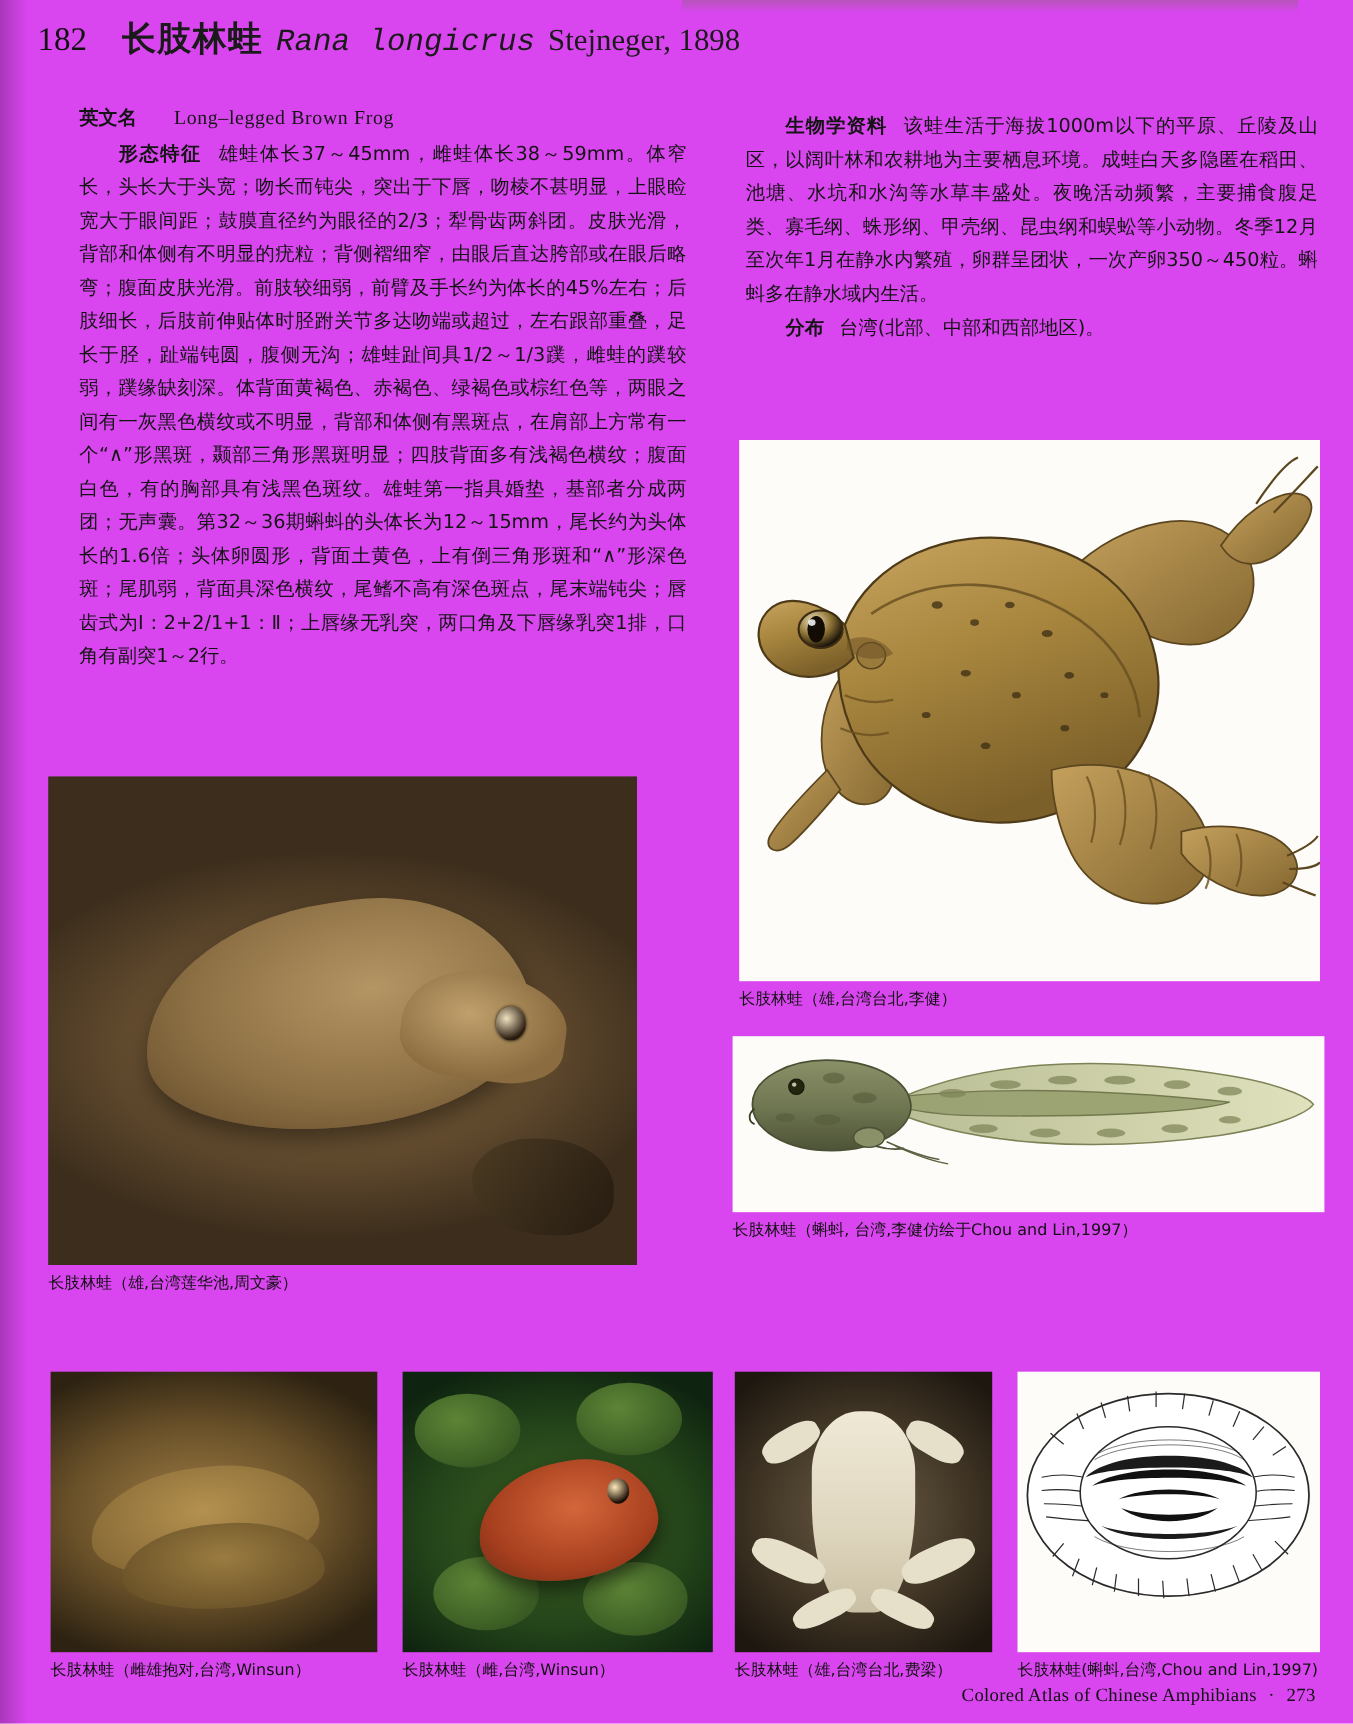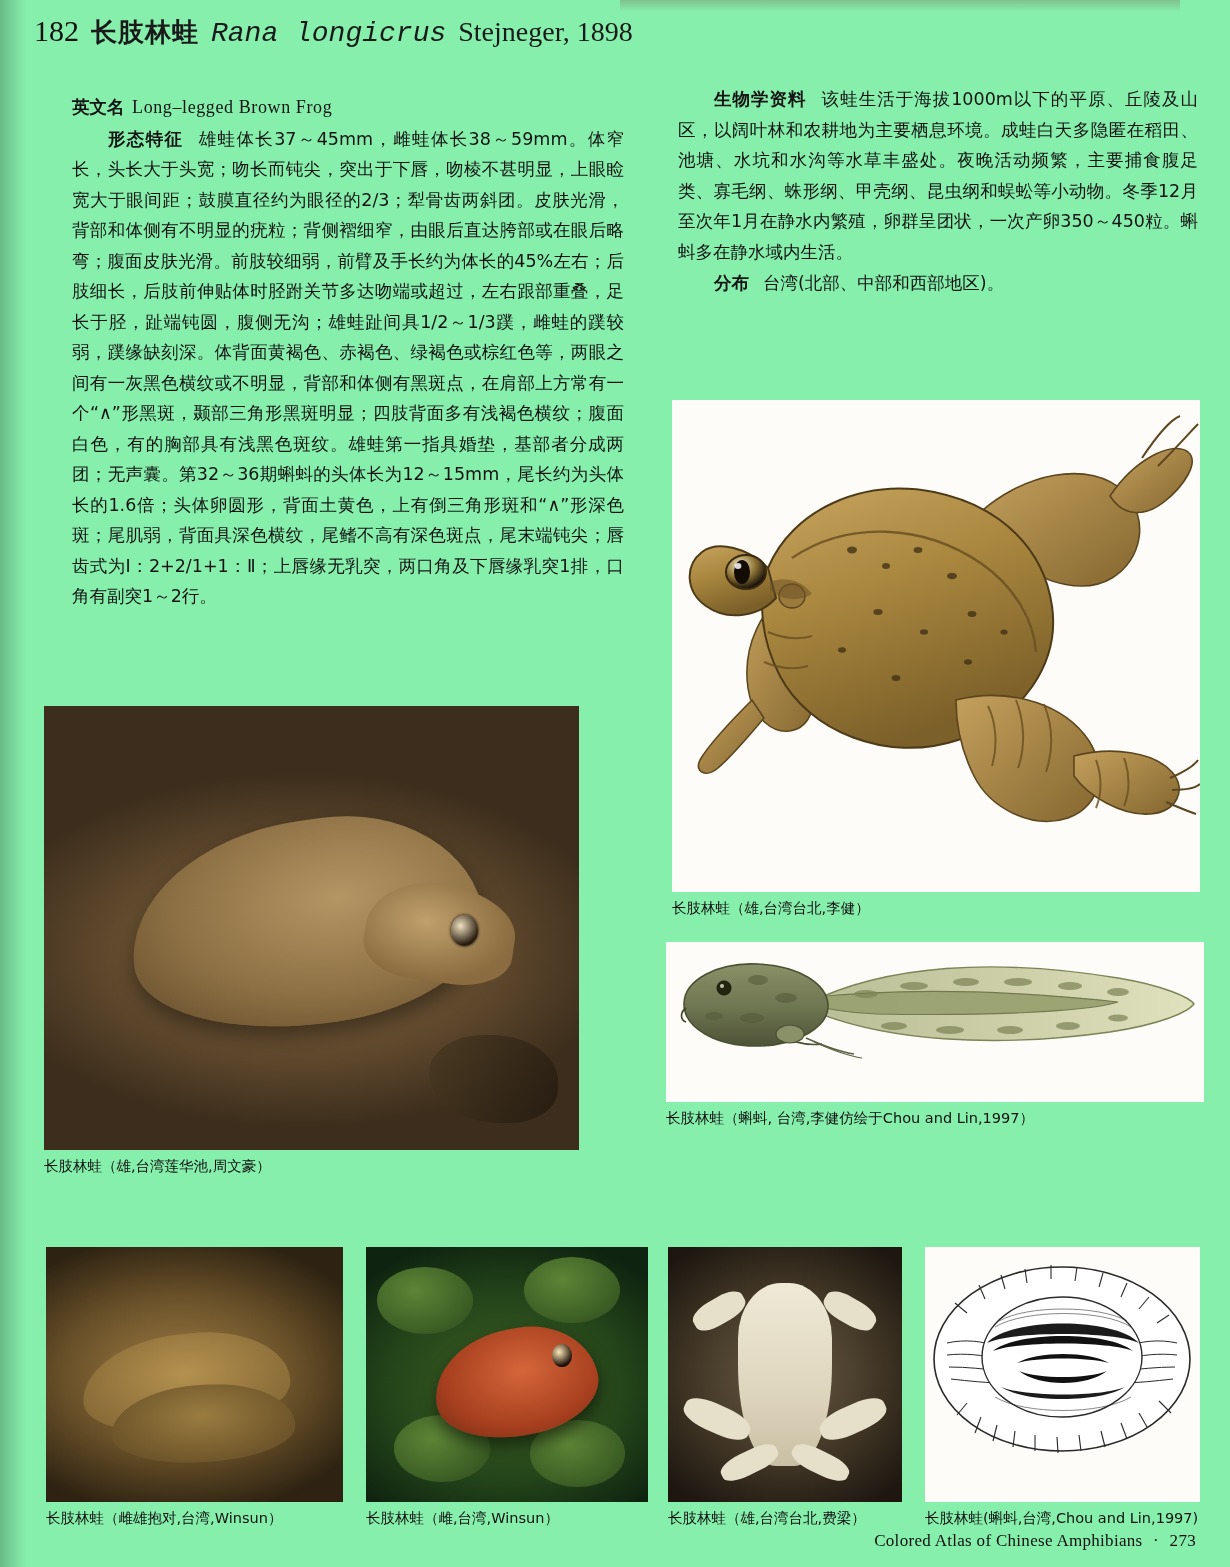--- a/index.html
+++ b/index.html
@@ -11,66 +11,67 @@
     width: 1230px;
     height: 1567px;
     position: relative;
     font-family: "Liberation Serif", serif;
     color: #1a1a1a;
     overflow: hidden;
   }
   .page {
     position: absolute;
     inset: 0;
-    background: #86efac;
+    background: #d946ef;
   }
 
   
   .header {
     position: absolute;
     top: 14px;
     left: 34px;
     right: 30px;
     height: 44px;
     display: flex;
     align-items: baseline;
     gap: 12px;
   }
   .entry-num {
     font-size: 30px;
     font-family: "Liberation Serif", serif;
     color: #111;
     letter-spacing: 0;
   }
   .sp-cn {
-    font-size: 26px;
+    font-size: 31px;
     font-weight: bold;
     font-family: Liberation Mono, monospace;
     letter-spacing: 1px;
+    margin-left: 20px;
   }
   .sp-latin {
     font-size: 28px;
     font-style: italic;
     font-family: Liberation Mono, monospace;
   }
   .sp-auth {
     font-size: 28px;
     font-family: "Liberation Serif", serif;
   }
 
   
   .col-left {
     position: absolute;
     top: 92px;
     left: 72px;
     width: 552px;
   }
   .col-right {
     position: absolute;
-    top: 84px;
+    top: 100px;
     left: 678px;
     width: 520px;
   }
 
   .para {
     font-family: "DejaVu Sans", sans-serif;
     font-size: 17.5px;
     line-height: 30.5px;
     text-align: justify;
     text-justify: inter-ideograph;
@@ -259,21 +260,21 @@
   <div class="header">
     <span class="entry-num">182</span>
     <span class="sp-cn">长肢林蛙</span>
     <span class="sp-latin">Rana longicrus</span>
     <span class="sp-auth">Stejneger, 1898</span>
   </div>
 
   <div class="col-left">
     <p class="para">
       <span class="lead">英文名</span>
-      <span class="en-name" style="margin-left:2px;">Long–legged  Brown  Frog</span>
+      <span class="en-name" style="margin-left:28px;">Long–legged  Brown  Frog</span>
     </p>
     <p class="para indent2">
       <span class="lead">形态特征</span><span style="display:inline-block;width:14px;"></span><span>雄蛙体长37～45mm，雌蛙体长38～59mm。体窄长，头长大于头宽；吻长而钝尖，突出于下唇，吻棱不甚明显，上眼睑宽大于眼间距；鼓膜直径约为眼径的2/3；犁骨齿两斜团。皮肤光滑，背部和体侧有不明显的疣粒；背侧褶细窄，由眼后直达胯部或在眼后略弯；腹面皮肤光滑。前肢较细弱，前臂及手长约为体长的45%左右；后肢细长，后肢前伸贴体时胫跗关节多达吻端或超过，左右跟部重叠，足长于胫，趾端钝圆，腹侧无沟；雄蛙趾间具1/2～1/3蹼，雌蛙的蹼较弱，蹼缘缺刻深。体背面黄褐色、赤褐色、绿褐色或棕红色等，两眼之间有一灰黑色横纹或不明显，背部和体侧有黑斑点，在肩部上方常有一个“∧”形黑斑，颞部三角形黑斑明显；四肢背面多有浅褐色横纹；腹面白色，有的胸部具有浅黑色斑纹。雄蛙第一指具婚垫，基部者分成两团；无声囊。第32～36期蝌蚪的头体长为12～15mm，尾长约为头体长的1.6倍；头体卵圆形，背面土黄色，上有倒三角形斑和“∧”形深色斑；尾肌弱，背面具深色横纹，尾鳍不高有深色斑点，尾末端钝尖；唇齿式为Ⅰ：2+2/1+1：Ⅱ；上唇缘无乳突，两口角及下唇缘乳突1排，口角有副突1～2行。</span>
     </p>
   </div>
 
   <div class="col-right">
     <p class="para indent2">
       <span class="lead">生物学资料</span><span style="display:inline-block;width:14px;"></span><span>该蛙生活于海拔1000m以下的平原、丘陵及山区，以阔叶林和农耕地为主要栖息环境。成蛙白天多隐匿在稻田、池塘、水坑和水沟等水草丰盛处。夜晚活动频繁，主要捕食腹足类、寡毛纲、蛛形纲、甲壳纲、昆虫纲和蜈蚣等小动物。冬季12月至次年1月在静水内繁殖，卵群呈团状，一次产卵350～450粒。蝌蚪多在静水域内生活。</span>
     </p>

